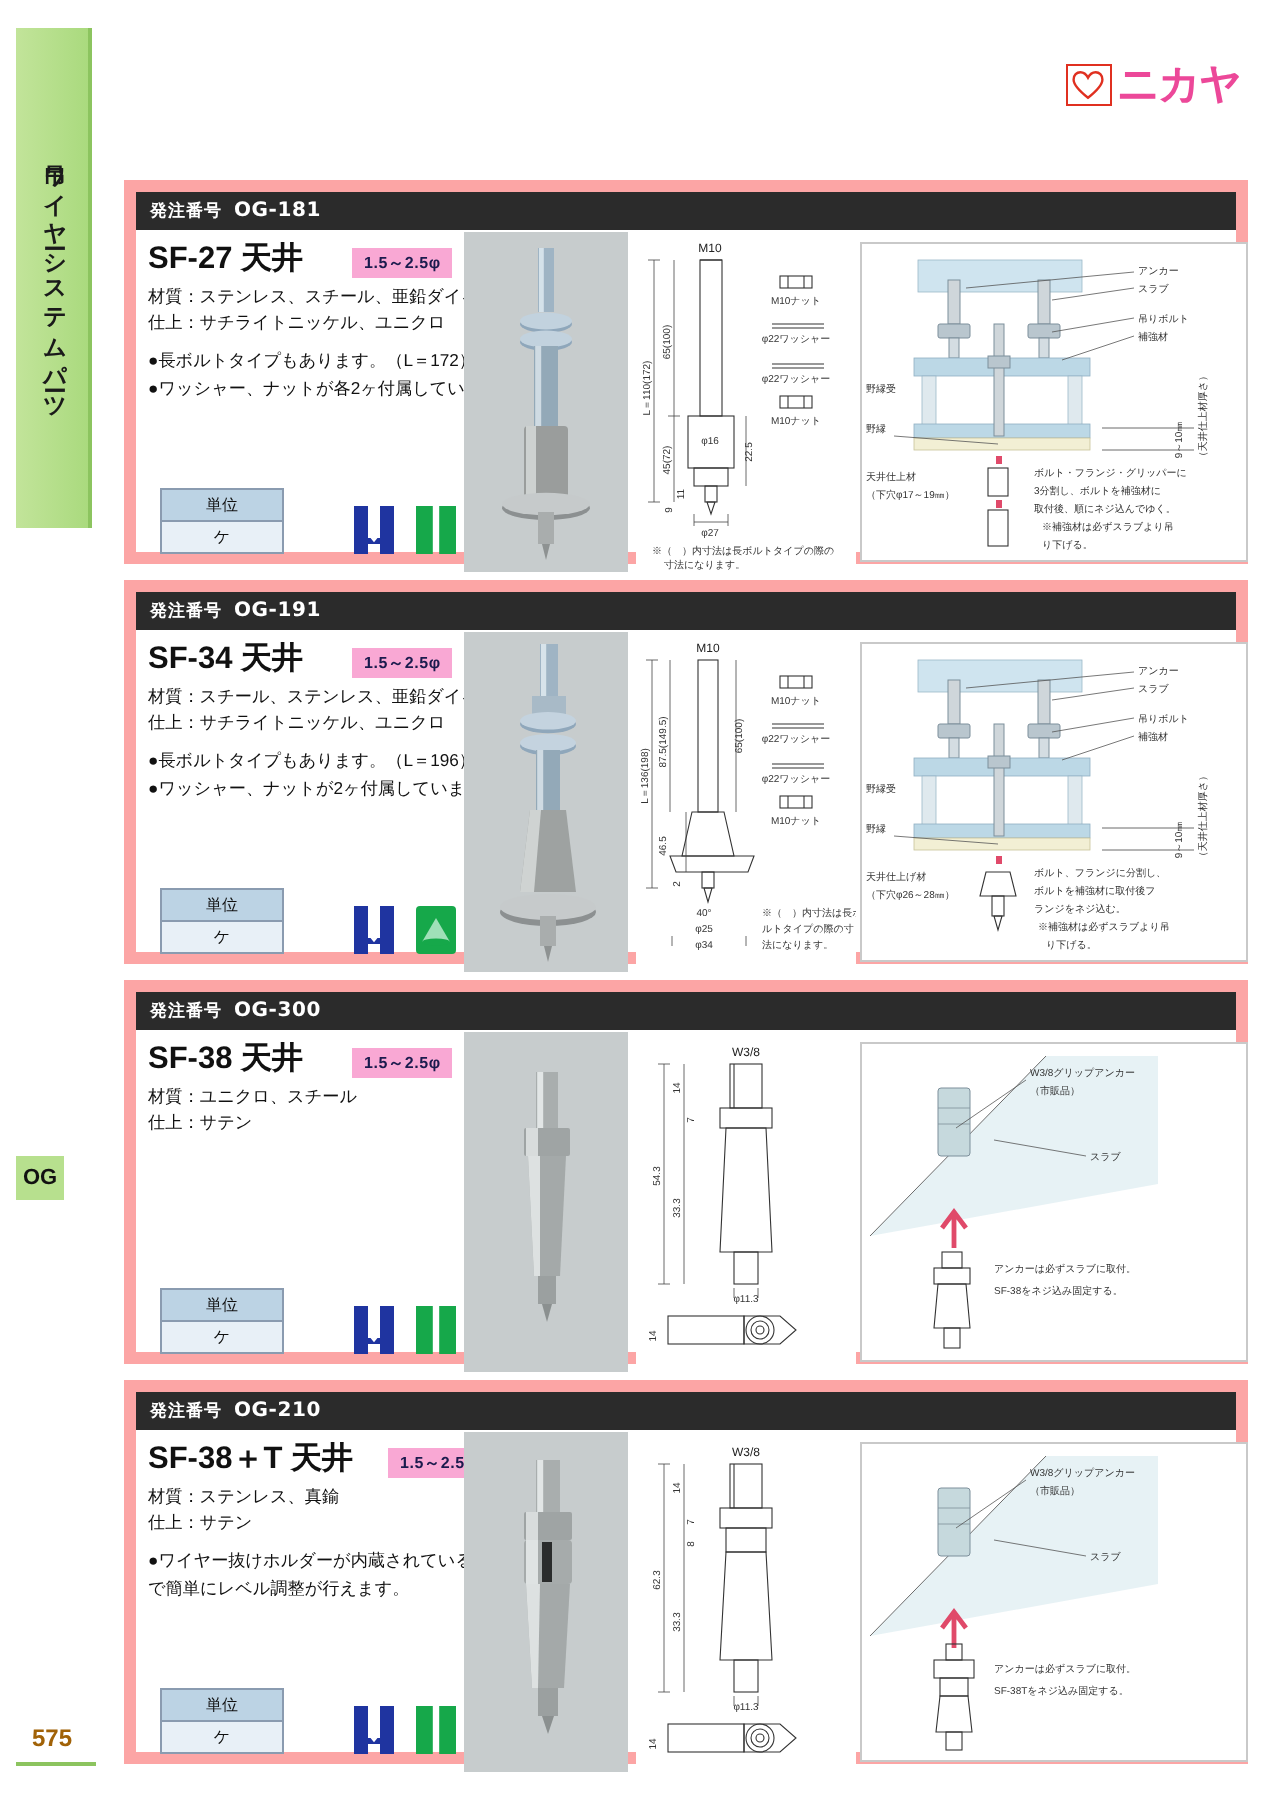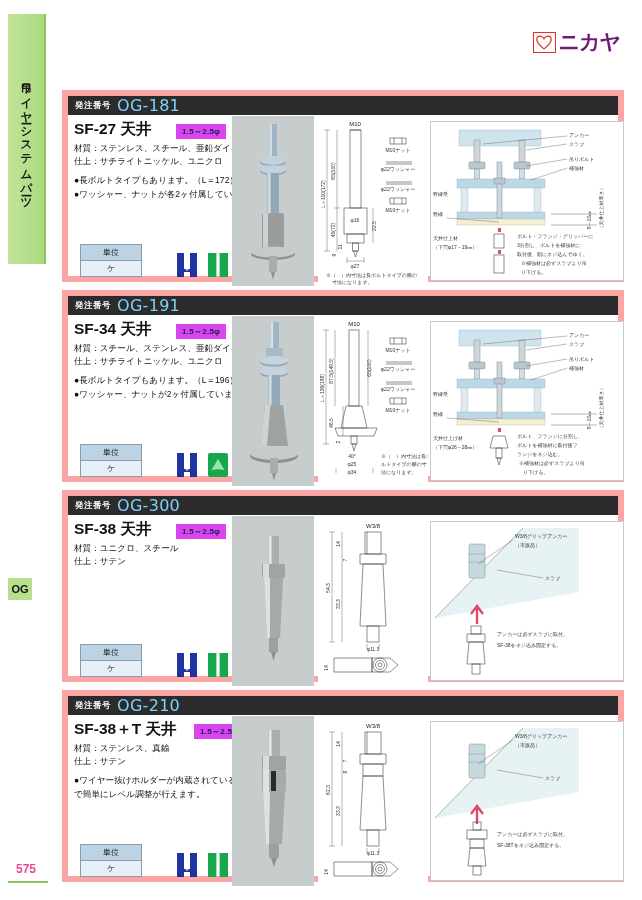--- a/index.html
+++ b/index.html
@@ -26,21 +26,21 @@
   }
   .og-chip {
     position: absolute; left: 8px; top: 578px;
     width: 24px; height: 22px;
     background: #b7e08e;
     display: flex; align-items: center; justify-content: center;
     font-size: 11px; font-weight: bold; color: #111;
   }
   .page-num {
     position: absolute; left: 16px; top: 862px;
-    font-size: 12px; font-weight: bold; color: #ec4899;
+    font-size: 12px; font-weight: bold; color: #a16207;
   }
   .page-rule {
     position: absolute; left: 8px; top: 881px;
     width: 40px; height: 2px; background: #8cc45f;
   }
 
   
   .page-title {
     position: absolute; left: 62px; top: 26px;
     font-size: 17px; font-weight: bold; color: #111;
@@ -50,21 +50,21 @@
     position: absolute; right: 22px; top: 28px;
     display: flex; align-items: center; gap: 3px;
   }
   .logo-mark {
     width: 23px; height: 21px;
     border: 1.4px solid #e03020;
     display: flex; align-items: center; justify-content: center;
   }
   .logo-heart { width: 16px; height: 15px; display:block; }
   .logo-text {
-    font-size: 21px; font-weight: bold; color: #701a75;
+    font-size: 21px; font-weight: bold; color: #ec4899;
     letter-spacing: -1px; font-family: "DejaVu Sans", sans-serif;
   }
 
   
   .product {
     position: absolute;
     left: 62px; width: 562px; height: 192px;
     border: 6px solid #fca5a5;
     background: #fff;
   }
@@ -74,33 +74,33 @@
   .p4 { top: 690px; }
 
   .prod-header {
     height: 19px; background: #2b2b2b;
     display: flex; align-items: center; padding-left: 7px; gap: 6px;
   }
   .order-label {
     font-size: 8.5px; color: #fff; font-weight: bold; letter-spacing: 0.5px;
   }
   .order-code {
-    font-size: 16px; color: #7dd3fc; font-weight: normal; letter-spacing: 0.3px;
+    font-size: 10px; color: #ffffff; font-weight: bold; letter-spacing: 0.3px;
     font-family: "DejaVu Sans", sans-serif;
   }
 
   .prod-body { position: relative; height: 172px; }
 
   .prod-name {
     position: absolute; left: 6px; top: 4px;
     font-size: 15.5px; font-weight: bold; color: #111;
   }
   .size-badge {
     position: absolute; left: 108px; top: 9px;
-    background: #d946ef; color: #1b1b4d;
+    background: #f9a8d4; color: #1b1b4d;
     font-size: 8px; font-weight: bold;
     padding: 2px 6px; letter-spacing: 0.3px;
   }
   .spec {
     position: absolute; left: 6px; top: 27px;
     font-size: 8.6px; line-height: 1.55; color: #111;
   }
   .bullets {
     position: absolute; left: 6px;
     font-size: 8.6px; line-height: 1.6; color: #111;

